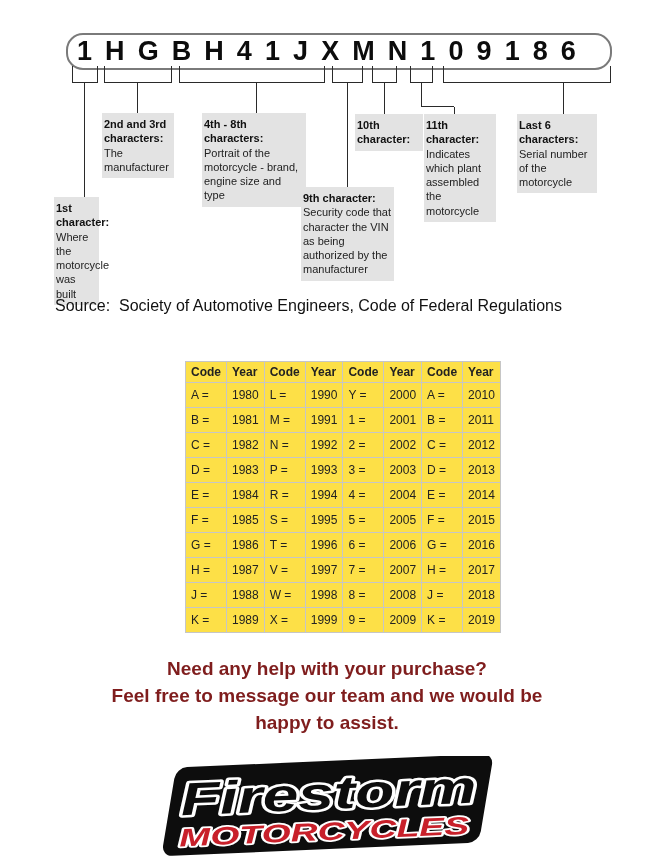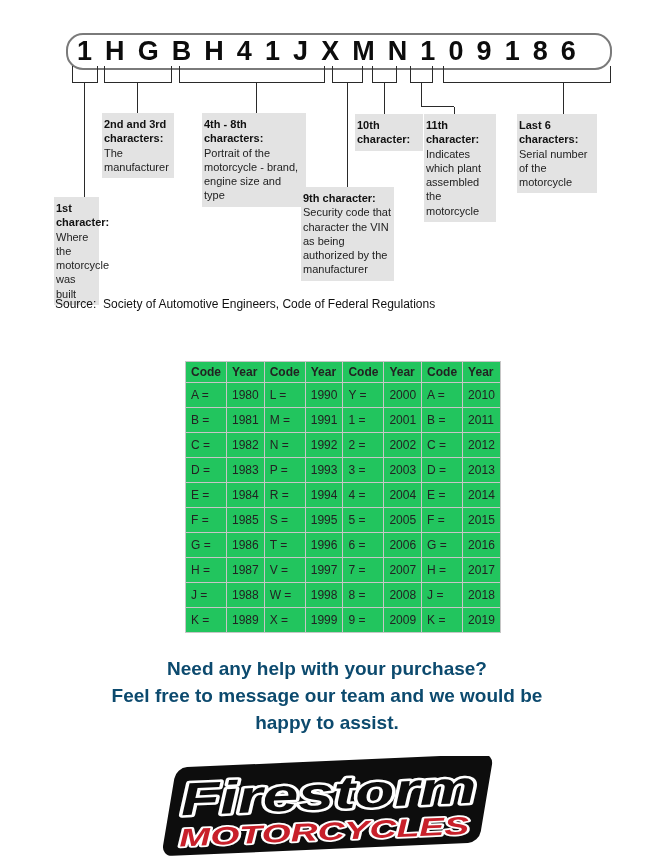--- a/index.html
+++ b/index.html
@@ -40,41 +40,41 @@
   .label-box {
     position:absolute; background:#e3e3e3;
     font-size:11px; line-height:1.3; text-align:left;
     padding:4px 2px; color:#222;
   }
   .label-box b { display:block; font-weight:bold; color:#111; }
   .label-box span { display:block; }
 
   .source-note {
     position:absolute; left:55px; top:297px;
-    font-size:12px; color:#111; white-space:pre;
+    font-size:16px; color:#111; white-space:pre;
   }
 
   
   table.year-table {
     position:absolute; left:185px; top:361px;
-    border-collapse:collapse; background:#22c55e;padding-left:44px;
+    border-collapse:collapse; background:#fde047;padding-left:44px;
   }
   .year-table th, .year-table td {
     border:1px solid #c6c6c6; font-size:12px; color:#222;
     text-align:left; vertical-align:middle;
   }
   .year-table th { font-weight:bold; padding:3px 5px; }
   .year-table td { padding:5px 5px; height:23px; }
   .year-table td.code { width:36px; }
   .year-table td.year { width:36px; }
 
   .help-text {
     position:absolute; left:0; top:656px; width:654px;
     text-align:center; font-weight:bold; font-size:19px;
-    line-height:1.42; color:#0c4a6e; white-space:pre-line;
+    line-height:1.42; color:#7f1d1d; white-space:pre-line;
   }
 
   .logo-wrap { position:absolute; left:117px; top:756px; width:420px; height:100px; }
   .logo-wrap svg text { font-family:"Liberation Sans","DejaVu Sans",sans-serif; }
 </style>
 </head>
 <body>
 
 <div class="page">
 

